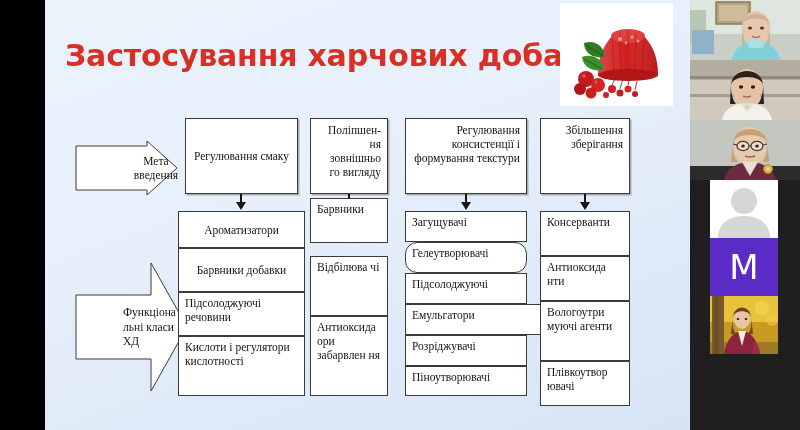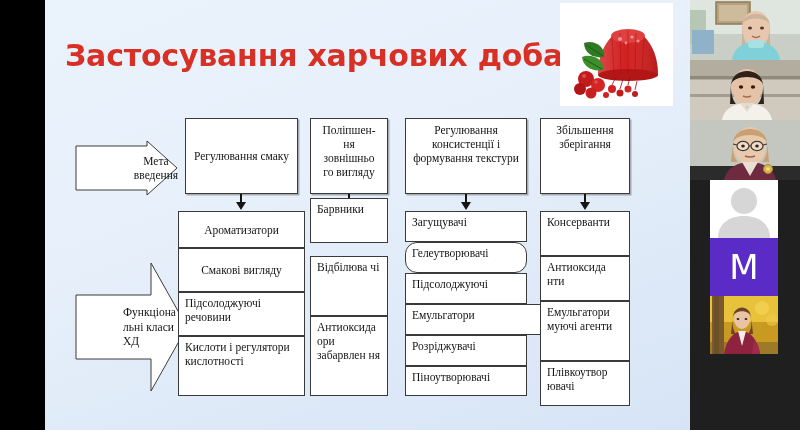--- a/index.html
+++ b/index.html
@@ -35,21 +35,21 @@
   
   .chart{position:absolute;left:0;top:0;width:645px;height:430px;}
 
   .box{
     position:absolute;box-sizing:border-box;
     background:#fff;border:1px solid #3a3a3a;
     color:#151515;font-family:"Liberation Serif", serif;
     font-size:11.5px;line-height:14px;
   }
   .box.center{display:flex;align-items:center;justify-content:center;text-align:center;padding:3px 4px;}
-  .box.left{padding:4px 6px;text-align:center;}
+  .box.left{padding:4px 6px;text-align:right;}
   .box.shadow{box-shadow:1.5px 1.5px 0 rgba(90,90,90,.45);}
 
   
   .cell{
     position:absolute;box-sizing:border-box;background:#fff;
     border:1px solid #3a3a3a;
     font-size:11.5px;line-height:14px;color:#151515;
     padding:3px 6px;
   }
   .cell.ctr{display:flex;align-items:center;justify-content:center;text-align:center;}
@@ -164,21 +164,21 @@
       </div>
 
       <div class="box center shadow" style="left:140px;top:118px;width:113px;height:76px;">Регулювання смаку</div>
       <div class="downarrow" style="left:190px;top:194px;width:12px;height:17px;">
         <svg width="12" height="17" viewBox="0 0 12 17">
           <path d="M6 0 V9" stroke="#151515" stroke-width="2" fill="none"></path>
           <path d="M1 8 L11 8 L6 16 Z" fill="#151515"></path>
         </svg>
       </div>
       <div class="cell ctr shadow" style="left:133px;top:211px;width:127px;height:37px;">Ароматизатори</div>
-      <div class="cell ctr shadow" style="left:133px;top:248px;width:127px;height:44px;">Смакові вигляду</div>
+      <div class="cell ctr shadow" style="left:133px;top:248px;width:127px;height:44px;">Барвники добавки</div>
       <div class="cell lft shadow" style="left:133px;top:292px;width:127px;height:44px;">Підсолоджуючі речовини</div>
       <div class="cell lft shadow" style="left:133px;top:336px;width:127px;height:60px;">Кислоти і регулятори кислотності</div>
 
       <div class="box left shadow" style="left:265px;top:118px;width:78px;height:76px;">Поліпшен-ня зовнішньо го вигляду</div>
       <div class="downarrow" style="left:298px;top:194px;width:12px;height:17px;">
         <svg width="12" height="17" viewBox="0 0 12 17">
           <path d="M6 0 V9" stroke="#151515" stroke-width="2" fill="none"></path>
           <path d="M1 8 L11 8 L6 16 Z" fill="#151515"></path>
         </svg>
       </div>
@@ -202,21 +202,21 @@
 
       <div class="box left shadow" style="left:495px;top:118px;width:90px;height:76px;">Збільшення зберігання</div>
       <div class="downarrow" style="left:534px;top:194px;width:12px;height:17px;">
         <svg width="12" height="17" viewBox="0 0 12 17">
           <path d="M6 0 V9" stroke="#151515" stroke-width="2" fill="none"></path>
           <path d="M1 8 L11 8 L6 16 Z" fill="#151515"></path>
         </svg>
       </div>
       <div class="cell lft shadow" style="left:495px;top:211px;width:90px;height:45px;">Консерванти</div>
       <div class="cell lft shadow" style="left:495px;top:256px;width:90px;height:45px;">Антиоксида нти</div>
-      <div class="cell lft shadow" style="left:495px;top:301px;width:90px;height:60px;">Емульгатори муючі агенти</div>
+      <div class="cell lft shadow" style="left:495px;top:301px;width:90px;height:60px;">Вологоутри муючі агенти</div>
       <div class="cell lft shadow" style="left:495px;top:361px;width:90px;height:45px;">Плівкоутвор ювачі</div>
 
     </div>
   </div>
 
   <div id="rail">
 
     <div class="tile" style="top:0;height:60px;">
       <svg class="inner" width="110" height="60" viewBox="0 0 110 60" aria-hidden="true">
         <rect width="110" height="60" fill="#cfd8d2"></rect>

